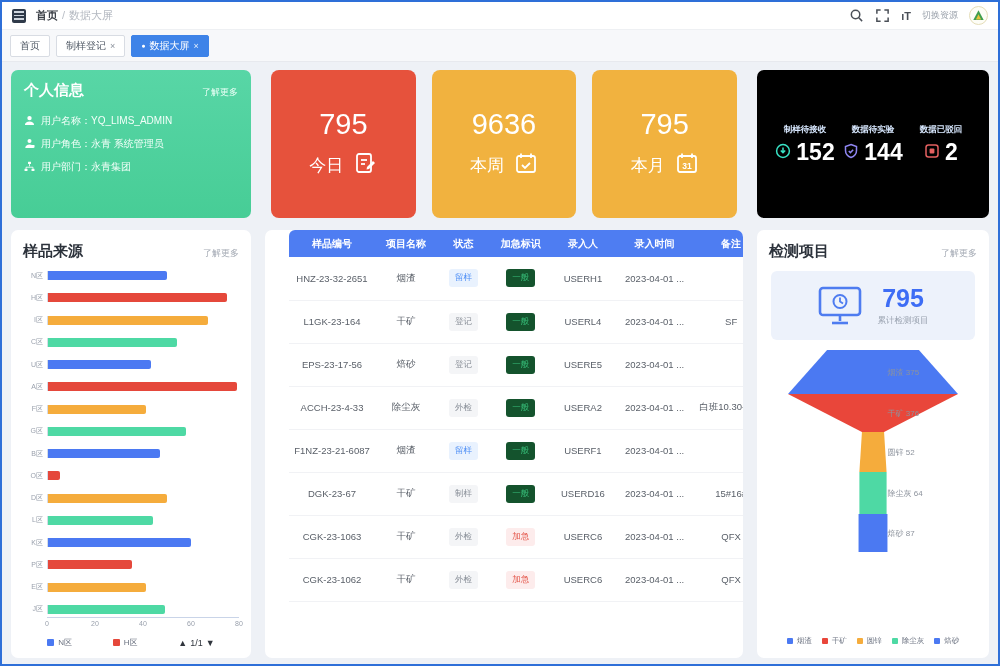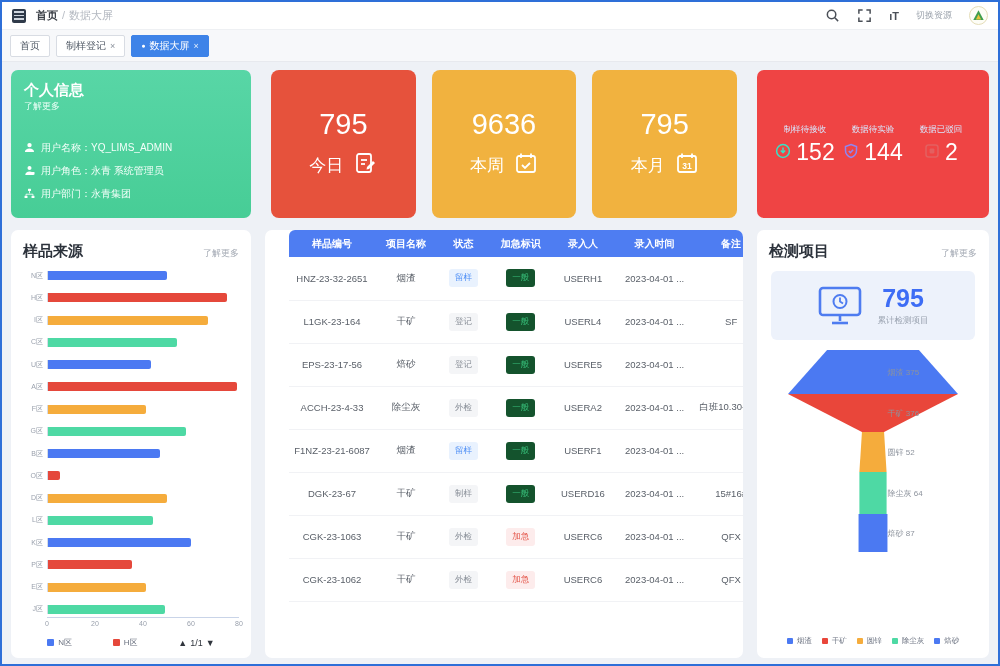--- a/index.html
+++ b/index.html
@@ -11,39 +11,39 @@
     overflow:hidden;
     position:relative;
   }
   
   .hdr { height:28px; background:#fff; display:flex; align-items:center; padding:0 10px; border-bottom:1px solid #eef0f3; }
   .menu-ic { width:14px; height:14px; background:#2f3a4a; border-radius:2px; display:flex; flex-direction:column; justify-content:center; gap:2px; padding:2px; margin-right:10px; cursor:pointer;}
   .menu-ic i { display:block; height:1.5px; background:#cfd6df; }
   .crumb { font-size:11px; color:#3a3f46; font-weight:bold; }
   .crumb .sep { color:#b9bec6; font-weight:normal; margin:0 4px;}
   .crumb .cur { color:#b3b8c0; font-weight:normal; }
-  .hdr-right { margin-left:auto; display:flex; align-items:center; gap:17px; }
+  .hdr-right { margin-left:auto; display:flex; align-items:center; gap:11px; }
   .hicon { width:15px; height:15px; color:#4a4f57; cursor:pointer; }
   .hicon svg { width:100%; height:100%; }
   .fontsize-ic { font-size:11px; font-weight:bold; color:#4a4f57; cursor:pointer; letter-spacing:0px;}
   .hdr-user { font-size:9px; color:#9aa1ab;text-align:center; }
   .avatar { width:19px; height:19px; border-radius:50%; background:#fdfdf6; border:1px solid #e5ddb8; display:flex; align-items:center; justify-content:center; cursor:pointer;}
   
   .tabbar { height:32px; background:#f7f8fa; display:flex; align-items:center; gap:6px; padding:0 8px; border-bottom:1px solid #e7e9ee; }
   .tab { font-size:10px; color:#515a66; background:#fff; border:1px solid #d8dce3; border-radius:2px; padding:3px 9px; display:flex; align-items:center; gap:4px; cursor:pointer; }
   .tab .x { font-size:9px; color:#8b929c; }
   .tab.active { background:#3e83e8; border-color:#3e83e8; color:#fff; }
   .tab.active .x { color:#e3eefc; }
   .tab .dot { font-size:7px; line-height:1; }
   
   .content { padding:8px 9px; display:grid; grid-template-columns:240px 1fr 232px; grid-template-rows:148px 1fr; gap:12px 14px; height:604px; }
   .card { border-radius:7px; }
   
   .personal { background:linear-gradient(180deg,#58d6a6,#47cd96); color:#fff; padding:11px 13px; }
-  .personal .trow { display:flex; align-items:baseline; justify-content:space-between; margin-bottom:28px;flex-direction:column;}
+  .personal .trow { display:flex; align-items:baseline; justify-content:space-between; margin-bottom:14px;}
   .personal h2 { font-size:15px; font-weight:bold; }
   .more { font-size:9px; cursor:pointer; }
   .personal .more { color:#eafff6; }
   .pfield { display:flex; align-items:center; gap:6px; font-size:10px; margin:9px 0; color:#f4fffa;}
   .pfield svg { width:11px; height:11px; flex:none;}
   
   .statrow { display:grid; grid-template-columns:1fr 1fr 1fr; gap:16px; padding:0 6px;}
   .scard { border-radius:8px; color:#fff; display:flex; flex-direction:column; align-items:center; justify-content:center; gap:10px; }
   .scard .num { font-size:29px; }
   .scard .lbl { font-size:17px; display:flex; align-items:center; gap:10px;}
@@ -215,21 +215,21 @@
           <span><svg viewBox="0 0 24 24" fill="none" stroke="#fff" stroke-width="1.8">
               <rect x="3" y="5" width="18" height="16" rx="2"></rect>
               <line x1="7" y1="2.5" x2="7" y2="7"></line>
               <line x1="17" y1="2.5" x2="17" y2="7"></line>
               <text x="12" y="17.5" font-size="8.5" fill="#fff" stroke="none" text-anchor="middle" font-weight="bold">31</text>
             </svg></span>
         </div>
       </div>
     </div>
 
-  <div class="card bluep" id="bluep" style="background: #ef4444;">
+  <div class="card bluep" id="bluep" style="background: #000000; font-weight: bold;">
     <div class="brow brow1" id="brow1">
         <div class="bstat">
           <div class="blbl">制样待接收</div>
           <div class="bval">
             <span style="color:#38e2c5"><svg viewBox="0 0 16 16" fill="none">
                 <circle cx="8" cy="8" r="6.4" stroke="currentColor" stroke-width="1.5"></circle>
                 <path d="M8 4.5v5M5.8 7.5L8 9.7l2.2-2.2" stroke="currentColor" stroke-width="1.5"></path>
               </svg></span>
             <span class="bnum">152</span>
           </div>

